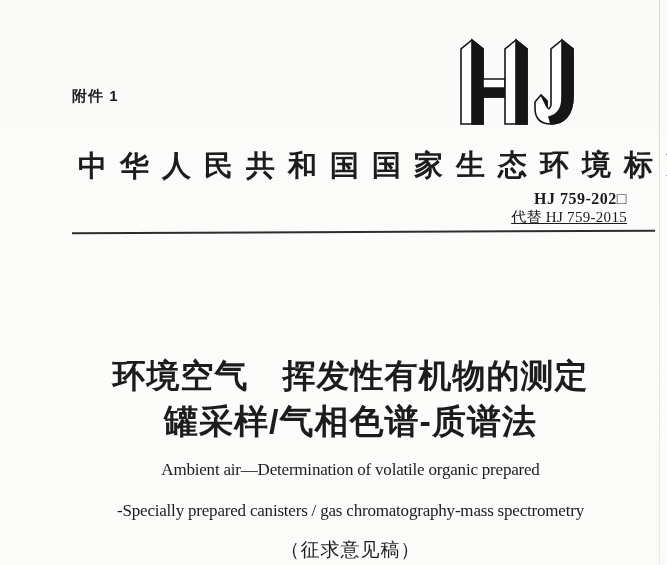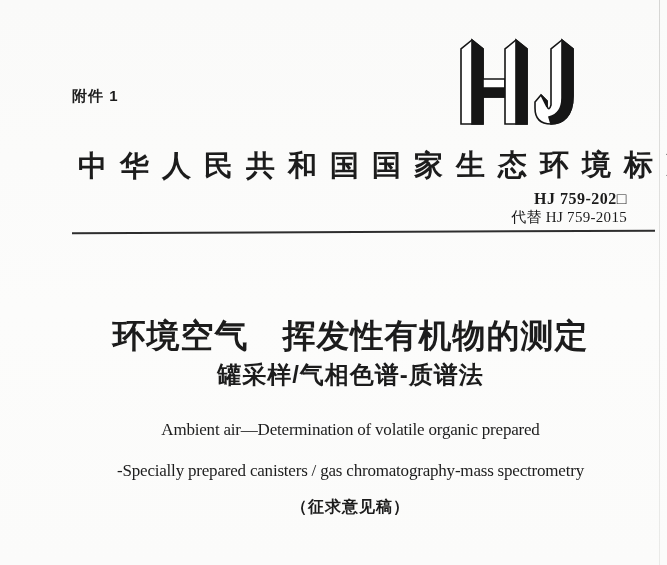--- a/index.html
+++ b/index.html
@@ -5,21 +5,21 @@
   html, body { margin: 0; padding: 0; }
   body {
     width: 667px; height: 565px;
     position: relative;
     overflow: hidden;
     background: linear-gradient(180deg, #fafaf9 0%, #fcfcfb 55%, #fbfbfa 100%);
     font-family: "Liberation Serif", serif;
     color: #1c1c1c;
   }
   .abs { position: absolute; }
-  .center { position: absolute; left: 34px; right: 0; text-align: center; }
+  .center { position: absolute; left: 34px; right: 0; text-align: center; margin-top: 40px; }
   .sans { font-family: "Liberation Sans", sans-serif; }
   .serif { font-family: "Liberation Serif", serif; }
 
   .attachment {
     left: 72px; top: 87px;
     font-size: 15px; font-weight: 600; letter-spacing: 1px;
   }
   .logo { left: 455px; top: 34px; width: 140px; height: 92px; }
   .sr { position: absolute; width: 1px; height: 1px; overflow: hidden; clip-path: inset(50%); }
 
@@ -28,32 +28,32 @@
     font-size: 29px; font-weight: 600;
     letter-spacing: 13px; white-space: nowrap;
     transform: rotate(-0.15deg);
   }
   .std-number {
     right: 40px; top: 190px; 
     font-size: 16px; font-weight: 600; letter-spacing: 0.5px;
   }
   .replaces {
     right: 40px; top: 208px; text-align: right;
-    font-size: 15px; font-weight: 500; letter-spacing: 0.3px;
+    font-size: 15px; font-weight: 500; letter-spacing: 0.3px; text-decoration: underline;
   }
   .rule {
     left: 72px; top: 231px; width: 583px; height: 2.4px;
     background: #2e2e2e; transform: rotate(-0.25deg);
   }
 
   .title-cn-1 { top: 314px; font-size: 33px; font-weight: 700; letter-spacing: 1px; }
-  .title-cn-2 { top: 359px; font-size: 24px; font-weight: 700; letter-spacing: 1px; }
+  .title-cn-2 { top: 359px; font-size: 34px; font-weight: 700; letter-spacing: 1px; }
   .title-en-1 { top: 420px; font-size: 17px; letter-spacing: -0.2px; }
   .title-en-2 { top: 461px; font-size: 17px; letter-spacing: -0.2px; }
-  .draft-note { top: 497px; font-size: 16px; font-weight: 700; letter-spacing: 1px; }
+  .draft-note { top: 497px; font-size: 19px; font-weight: 400; letter-spacing: 1px; }
 
   .edge-line {
     left: 659px; top: 0; width: 1px; height: 565px;
     background: linear-gradient(180deg, #cfcfcd 0%, #dededc 45%, #e7e7e5 100%);
     opacity: 0.85;
   }
 </style>
 </head>
 <body>
 

